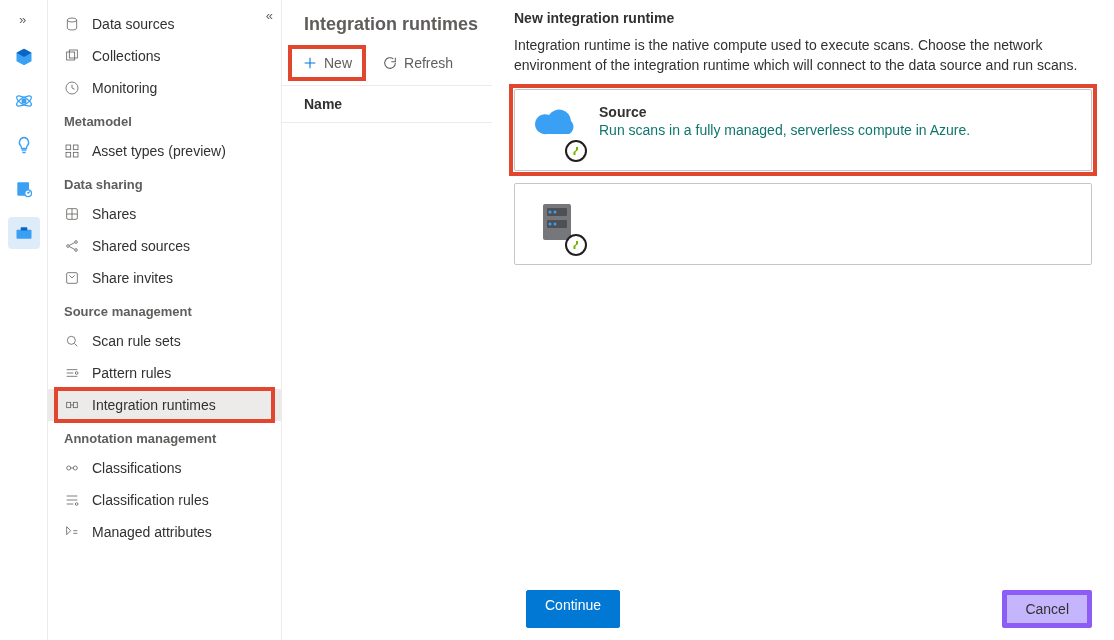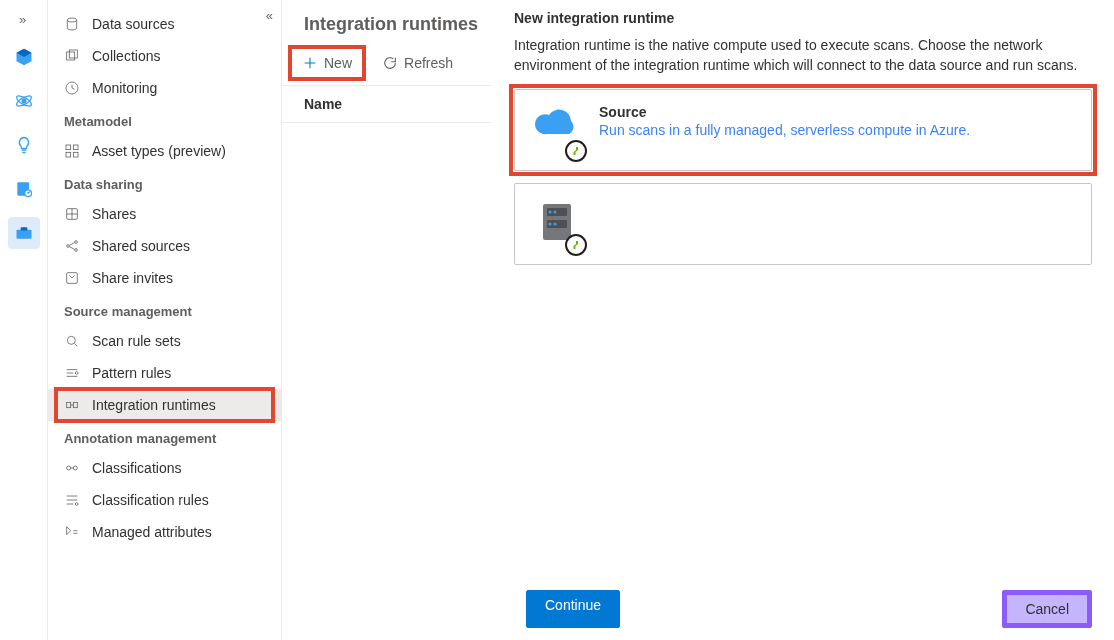--- a/index.html
+++ b/index.html
@@ -183,21 +183,21 @@
     display: flex;
     align-items: center;
     justify-content: center;
   }
   .option-ico .badge svg { width: 12px; height: 12px; }
   .option-body .opt-title {
     font-weight: 600;
     margin-bottom: 2px;
   }
   .option-body .opt-desc {
-    color: #3b82f6;
+    color: #0f766e;
   }
   .option.azure-hl {
     position: relative;
     border-color: #c8c6c4;
   }
   .option.azure-hl::after {
     content: "";
     position: absolute;
     inset: -6px;
     border: 4px solid #e0472e;

